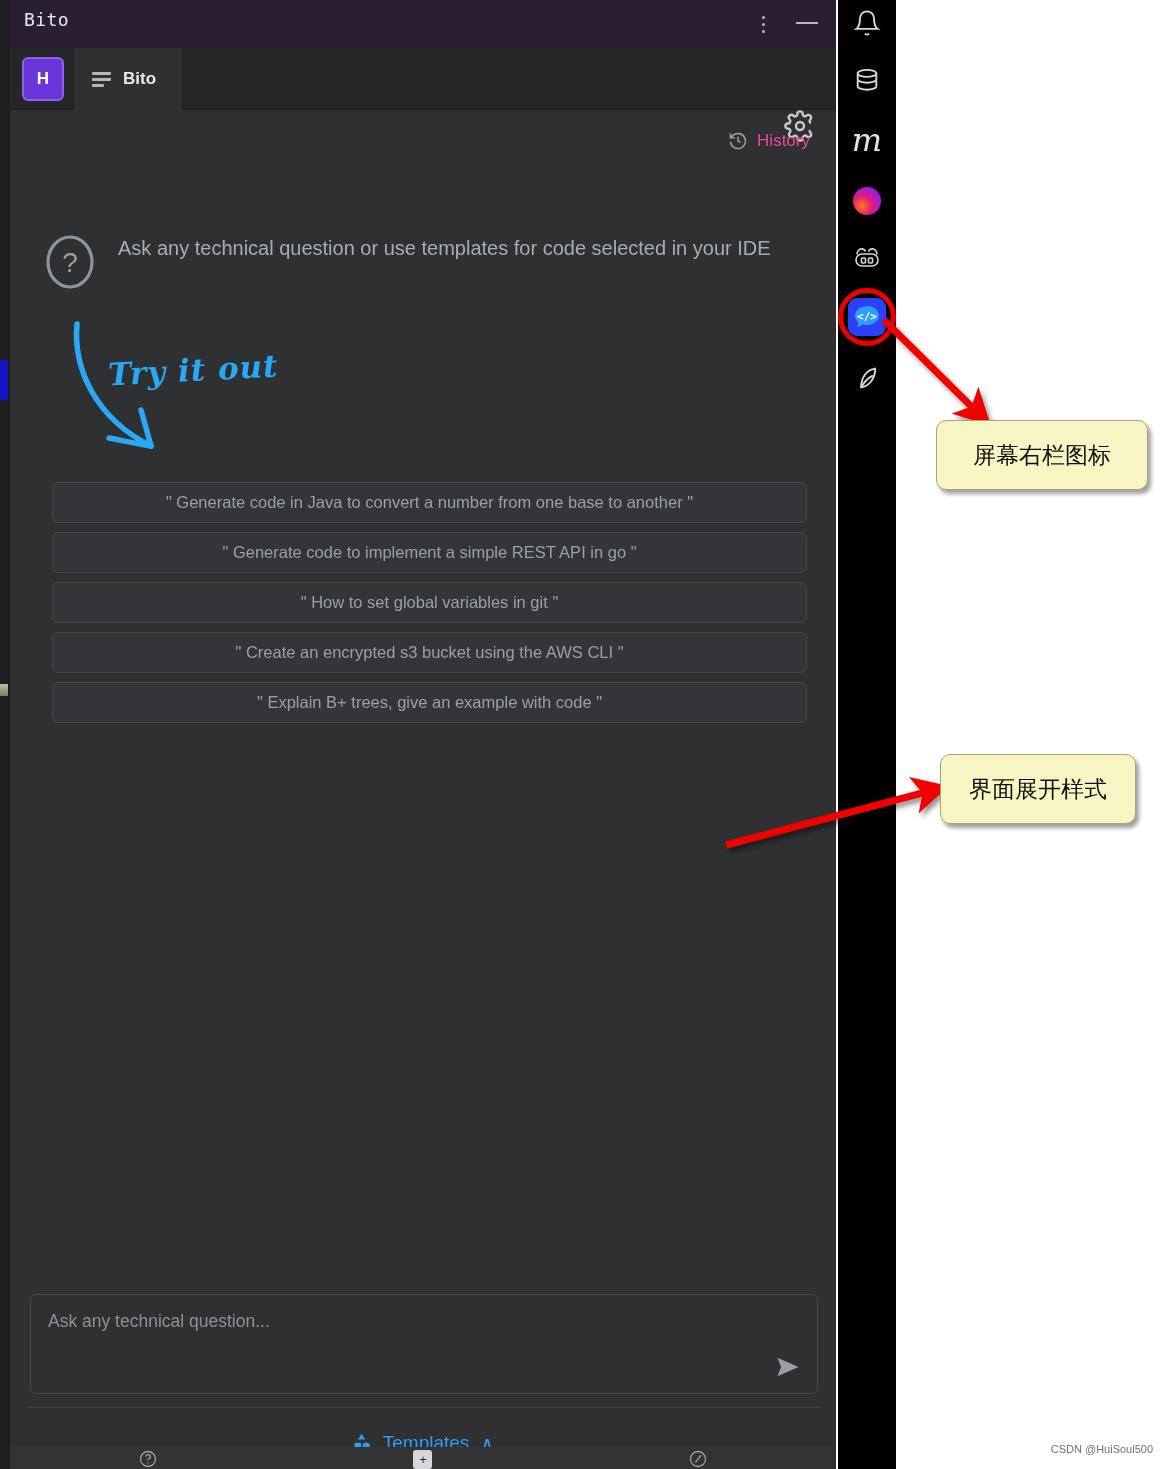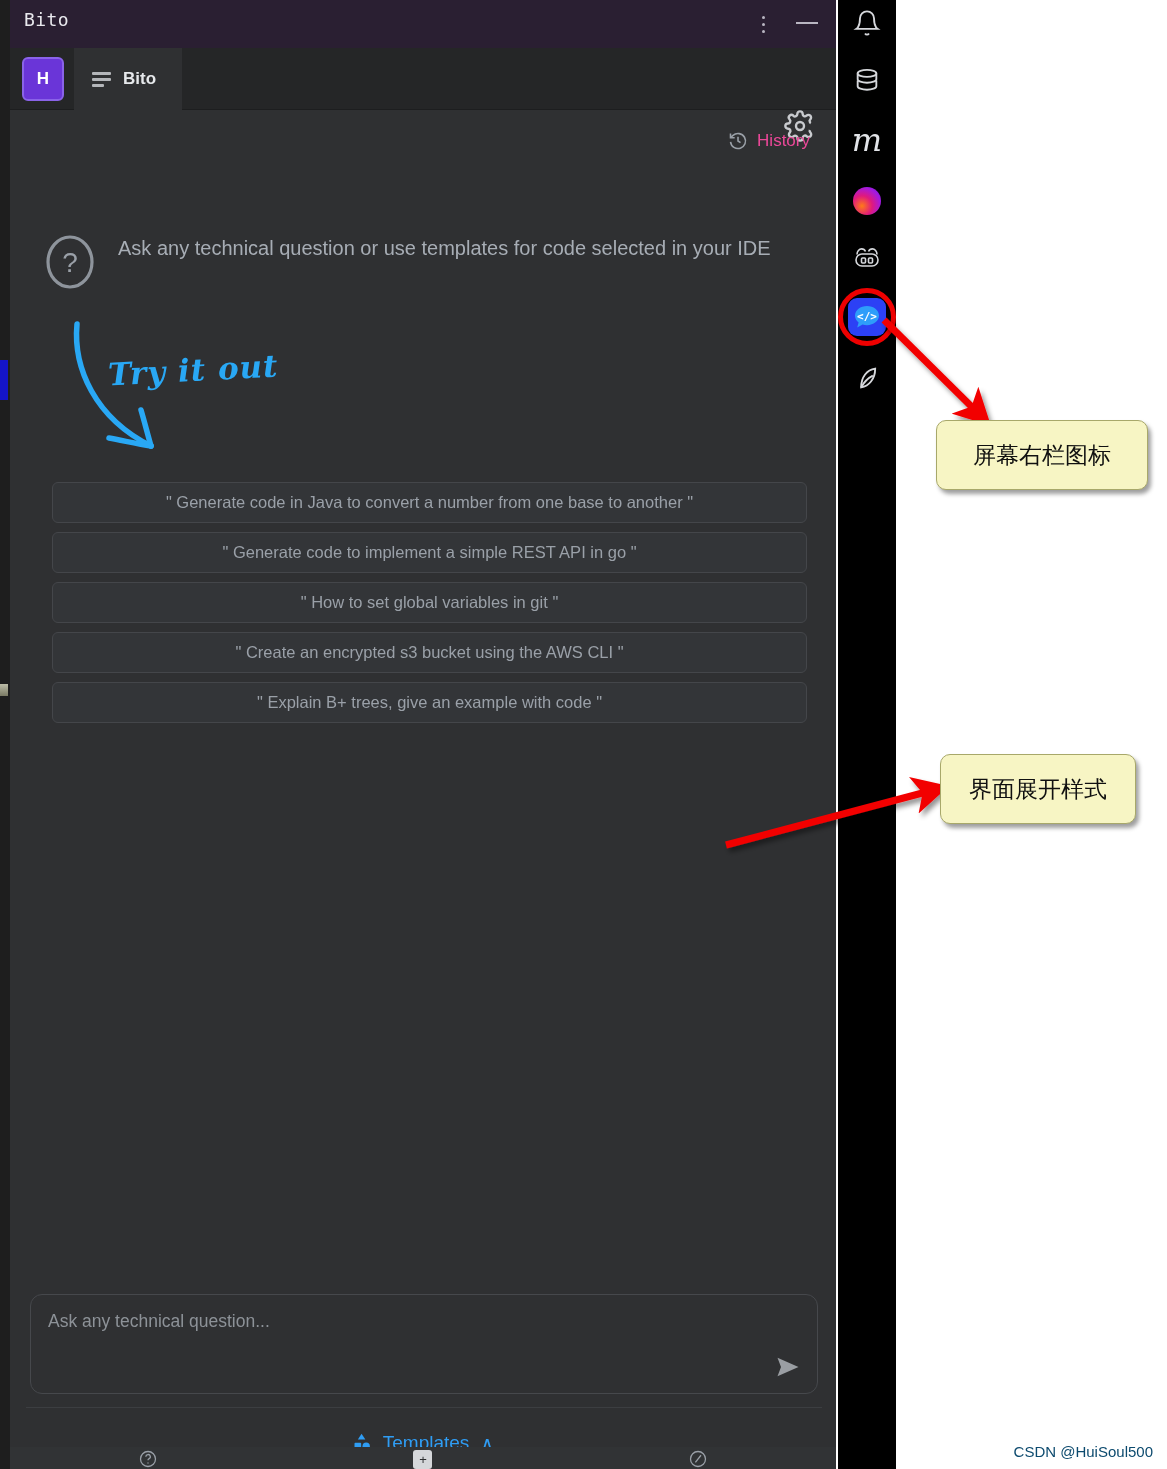--- a/index.html
+++ b/index.html
@@ -59,21 +59,21 @@
 
   
   .suggestions { position: absolute; left: 42px; top: 482px; width: 755px; display: flex;
                  flex-direction: column; gap: 9px; }
   .sugg { height: 41px; border: 1px solid #44464a; border-radius: 6px; background: #333538;
           color: #9aa0a8; font-size: 16.5px; display: flex; align-items: center; justify-content: center;
           cursor: pointer; }
 
   
   .composer { position: absolute; left: 20px; top: 1294px; width: 788px; height: 100px;
-              border: 1px solid #46484c; border-radius: 12px; background: #2f3032; }
+              border: 1px solid #46484c; border-radius: 6px; background: #2f3032; }
   .composer-ph { position: absolute; left: 17px; top: 16px; color: #8d9298; font-size: 17.5px; }
   .send-btn { position: absolute; right: 14px; bottom: 12px; width: 30px; height: 28px; cursor: pointer; }
 
   .divider { position: absolute; left: 16px; top: 1407px; width: 796px; height: 1px; background: #3c3e41; }
 
   .templates { position: absolute; left: 0; top: 1420px; width: 826px; display: flex;
                align-items: flex-start; justify-content: center; gap: 11px; cursor: pointer; margin-top: 12px; }
   .tpl-label { color: #2f9df4; font-size: 19px; }
   .tpl-caret { color: #2f9df4; font-size: 19px; }
 
@@ -98,21 +98,21 @@
              border: 5px solid #ee0000; border-radius: 50%; pointer-events: none; }
 
   
   .anno { position: absolute; border: 1px solid #a8a86a; border-radius: 10px; background: #f7f5c4;
           box-shadow: 3px 4px 4px rgba(0,0,0,.38); color: #101010; font-size: 23px;
           display: flex; align-items: center; justify-content: center;
           font-family: "DejaVu Sans", sans-serif; }
   #anno1 { left: 936px; top: 420px; width: 212px; height: 70px; }
   #anno2 { left: 940px; top: 754px; width: 196px; height: 70px; }
 
-  .csdn { position: absolute; right: 14px; top: 1443px; color: #0c4a6e; font-size: 15px; }
+  .csdn { position: absolute; right: 14px; top: 1443px; color: #737373; font-size: 11px; }
 
   svg { display: block; }
 </style>
 </head>
 <body>
 
 <div id="root">
 
   <div class="edge-sliver"></div>
   <div class="edge-blue"></div>

